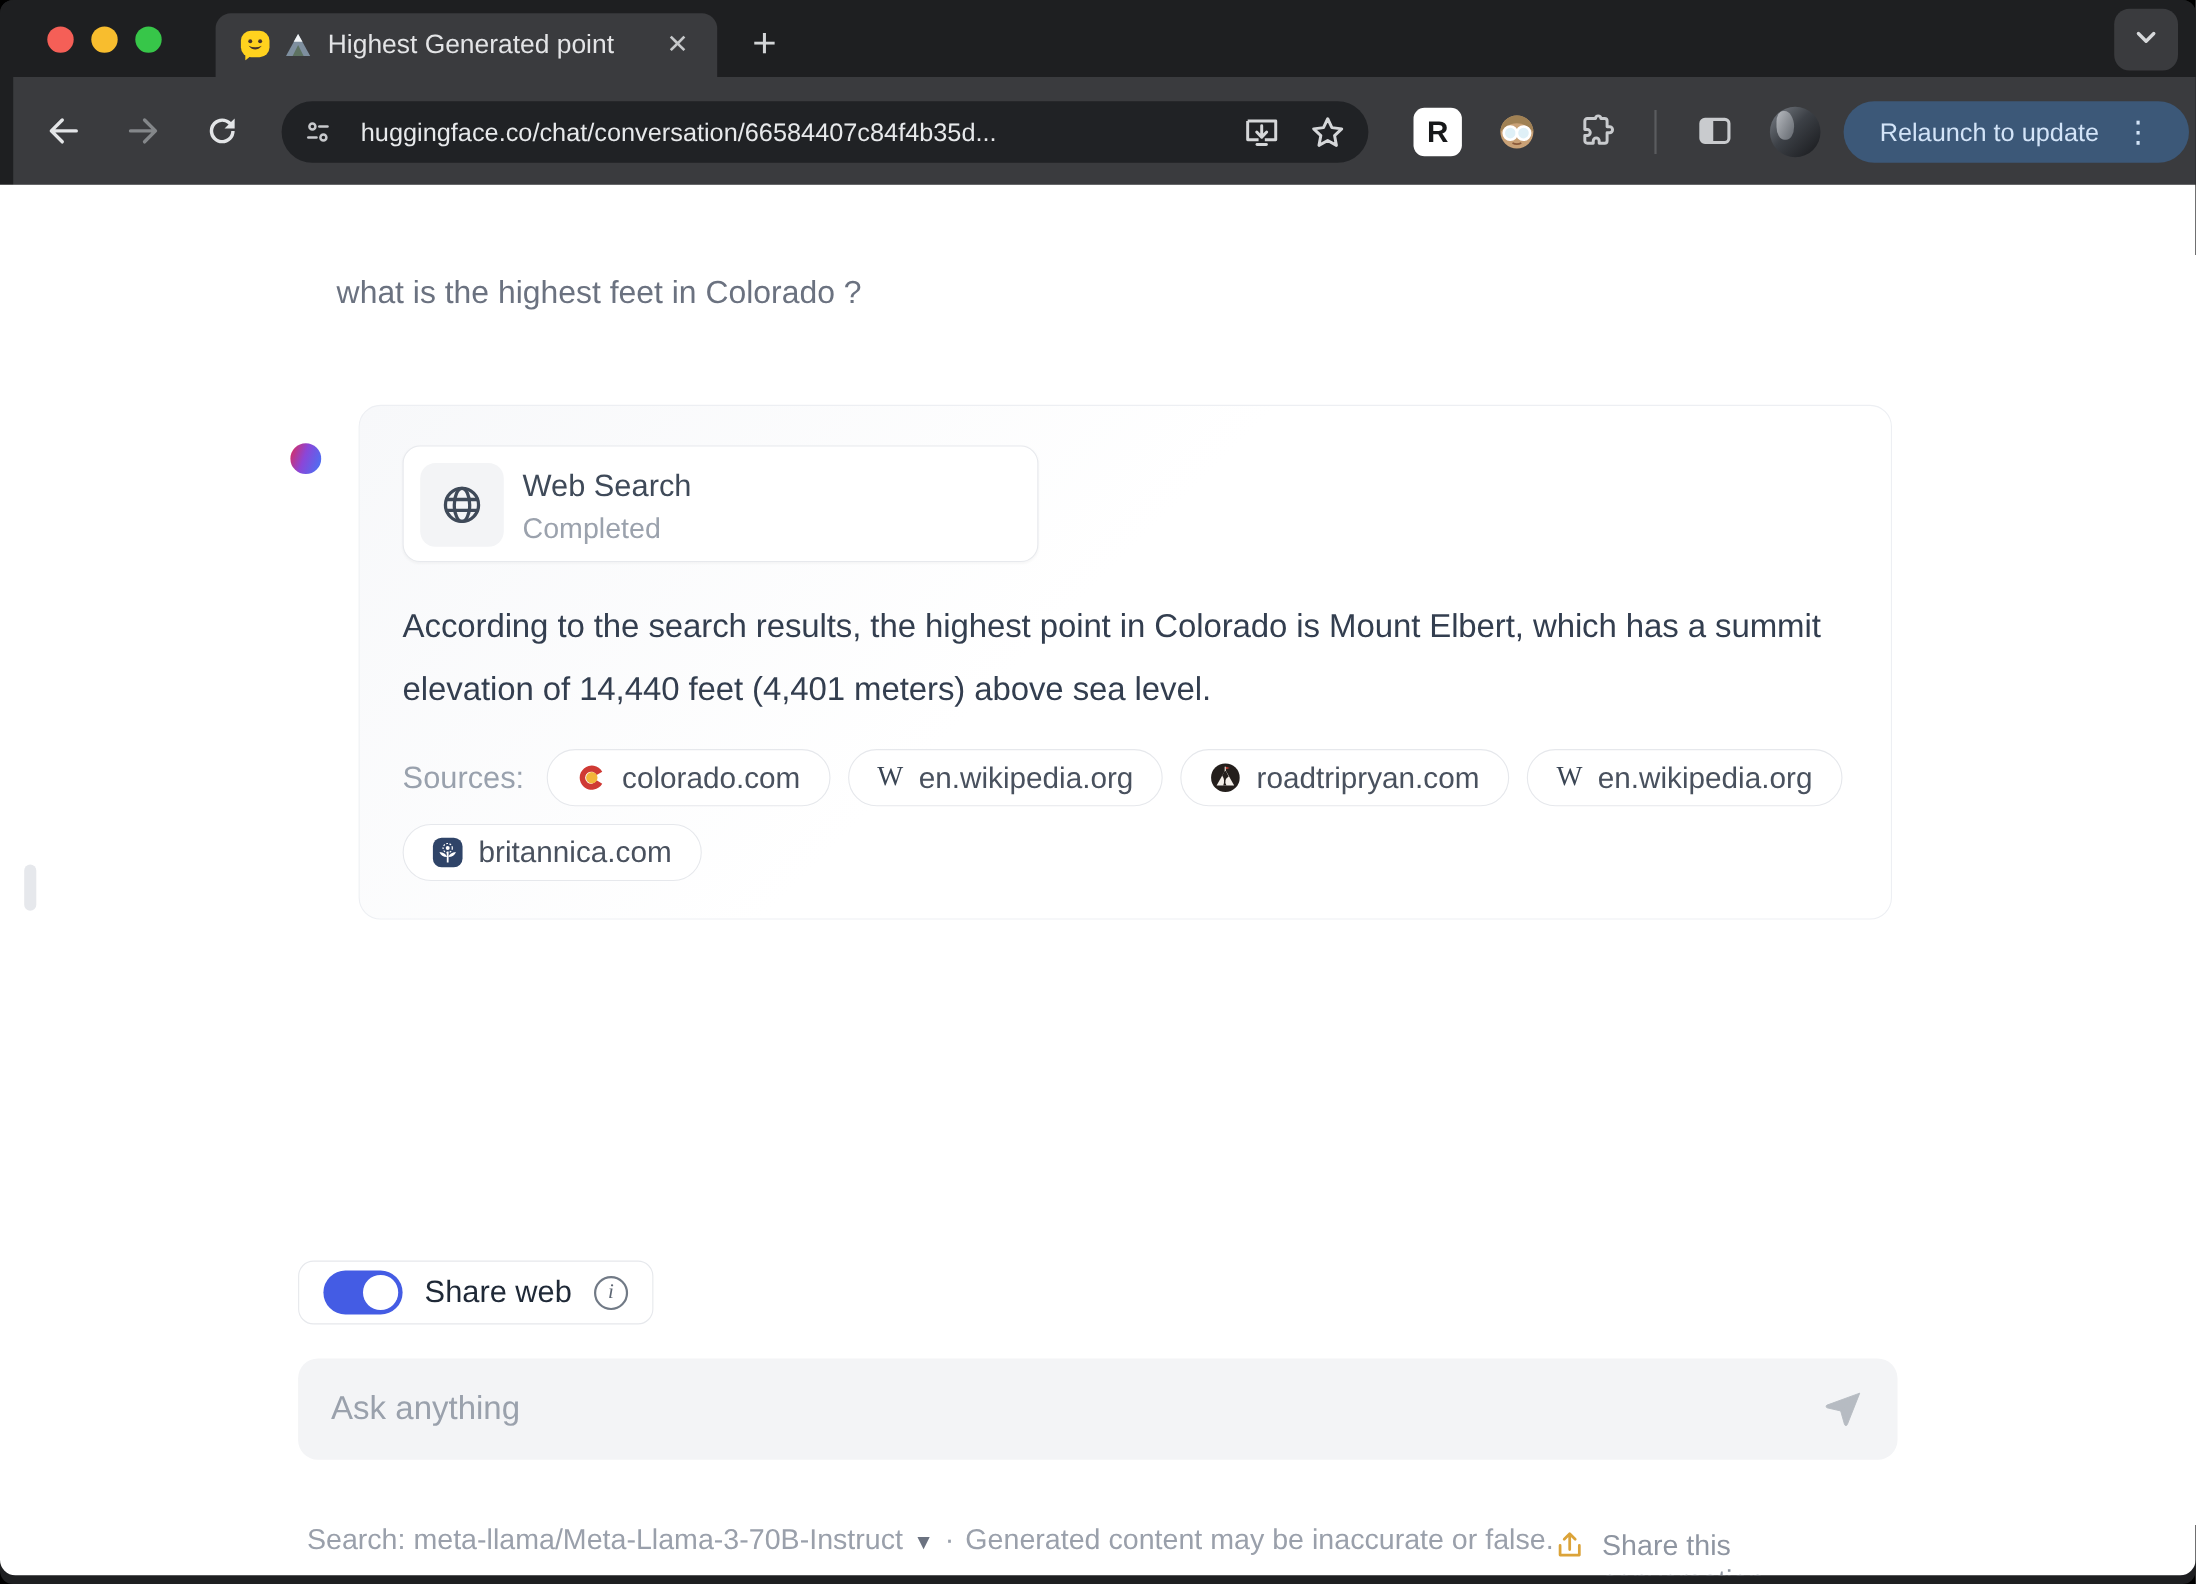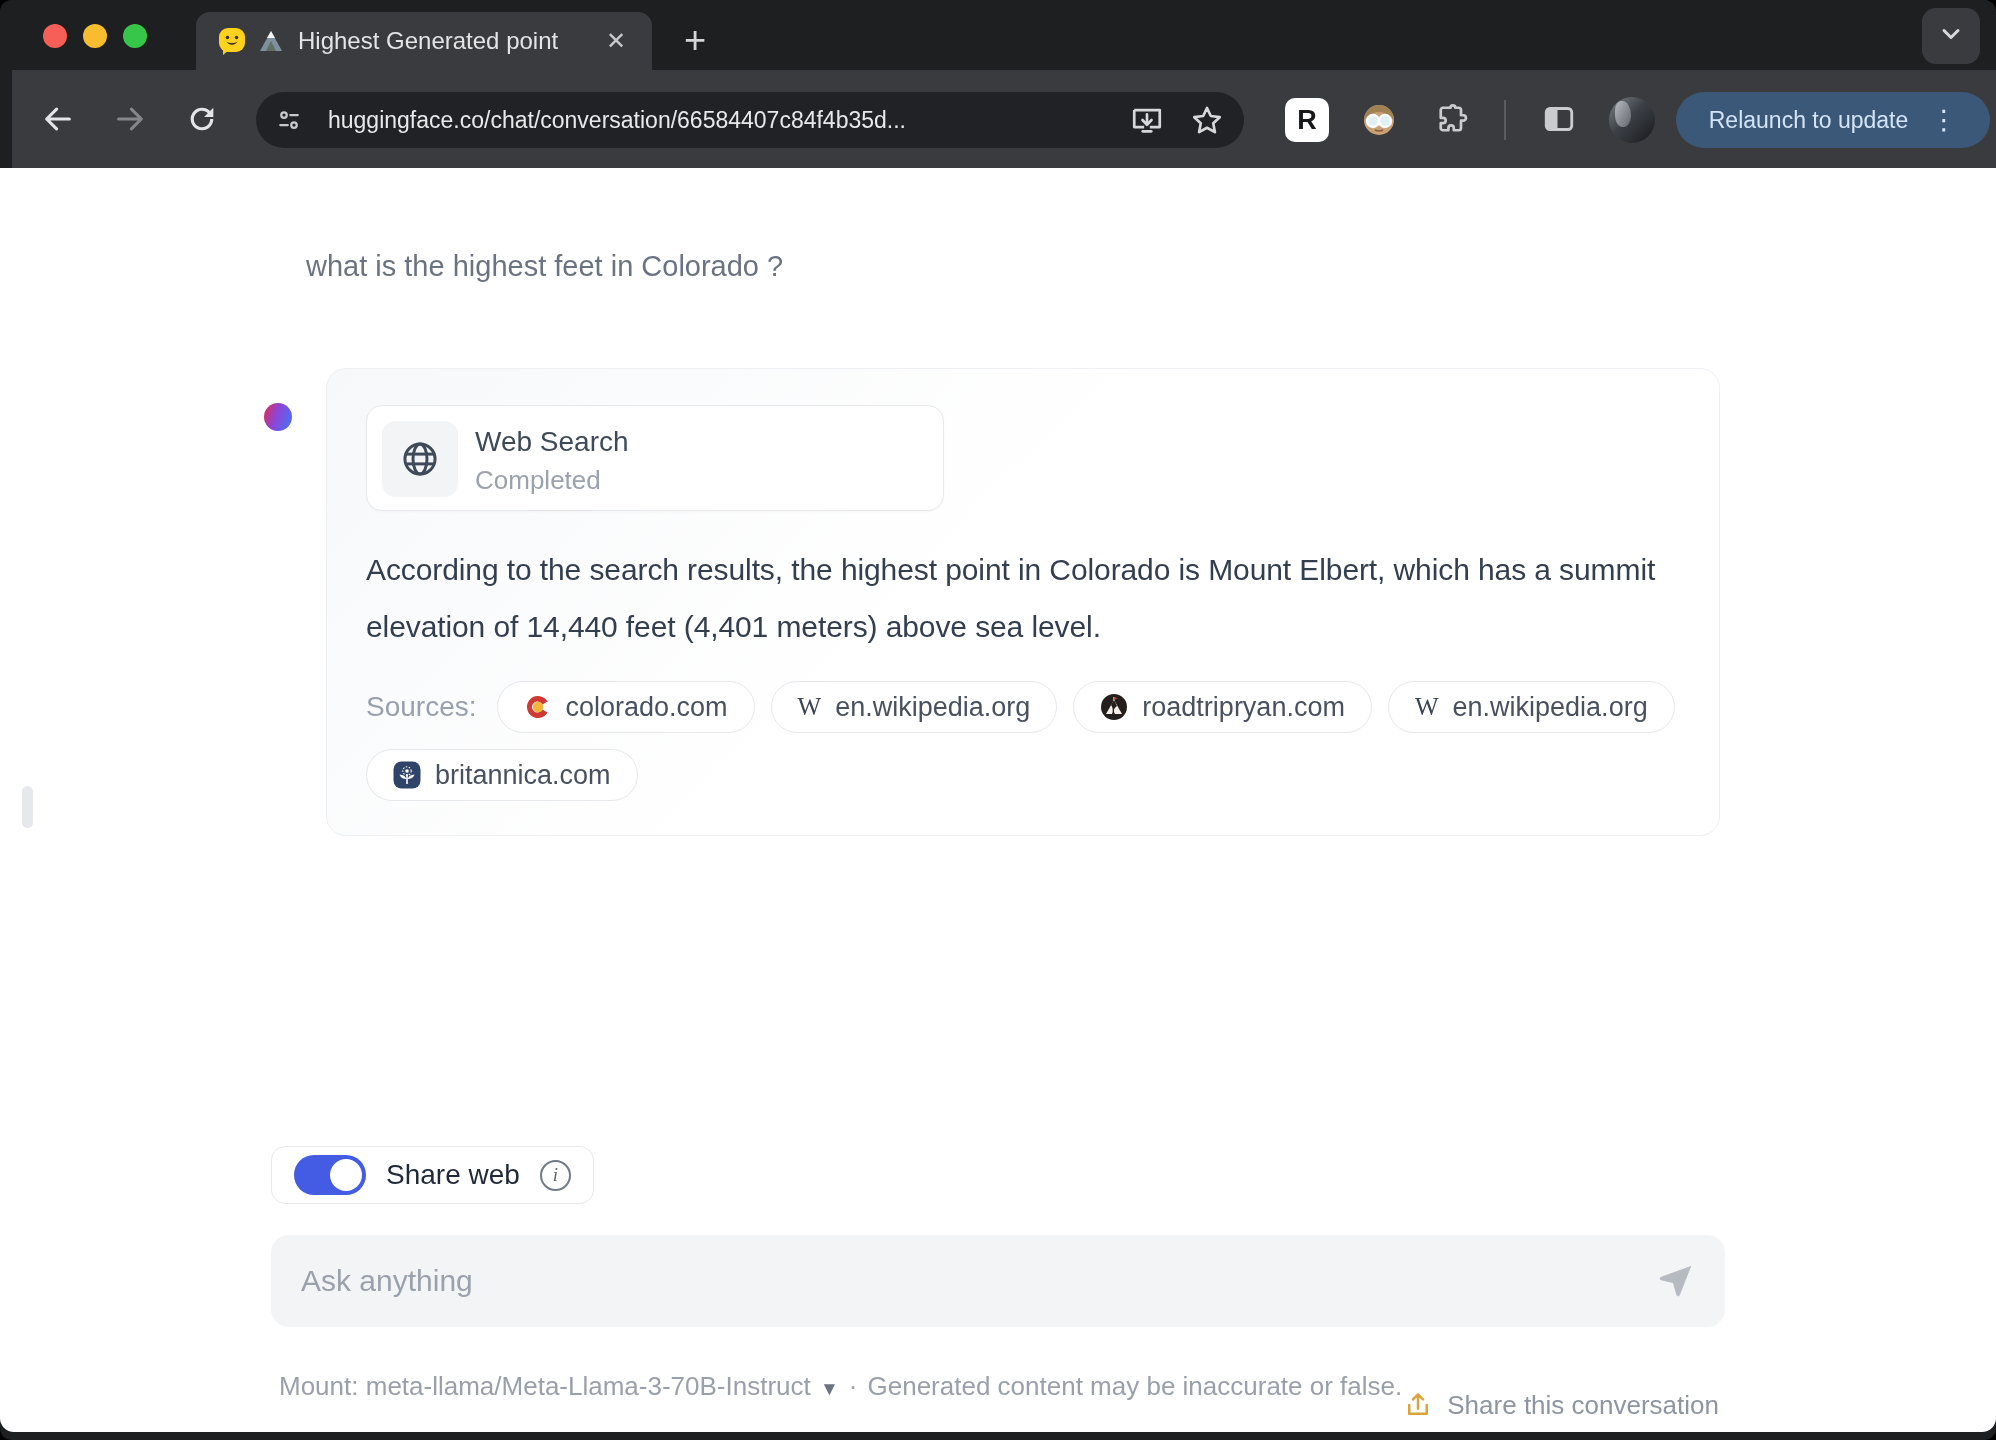--- a/index.html
+++ b/index.html
@@ -303,21 +303,21 @@
       <span class="send-ic">
         <svg viewBox="0 0 24 24" width="40" height="40">
           <path d="M21.4 3.3 L3.6 9.8 a0.8 0.8 0 0 0 0.05 1.52 L11 13 L13.1 20.4 a0.8 0.8 0 0 0 1.52 0.04 L21.4 3.3 Z M11 13 L21 3.6" fill="#b6bbc2" stroke="#b6bbc2" stroke-width="0.5" stroke-linejoin="round"></path>
         </svg>
       </span>
     </div>
 
     <div class="chat-footer">
       <span class="footer-left">
         <span>
-          <span>Mount:</span>
+          <span>Search:</span>
           <span>meta-llama/Meta-Llama-3-70B-Instruct</span>
           <span class="model-caret">▼</span>
         </span>
         <span>·</span>
         <span>Generated content may be inaccurate or false.</span>
       </span>
       <span class="footer-right">
         <span>
           <svg viewBox="0 0 24 24" width="30" height="30">
             <path d="M12 15 V4 M8 7.5 L12 3.5 L16 7.5" fill="none" stroke="#dba339" stroke-width="2" stroke-linecap="round" stroke-linejoin="round"></path>

